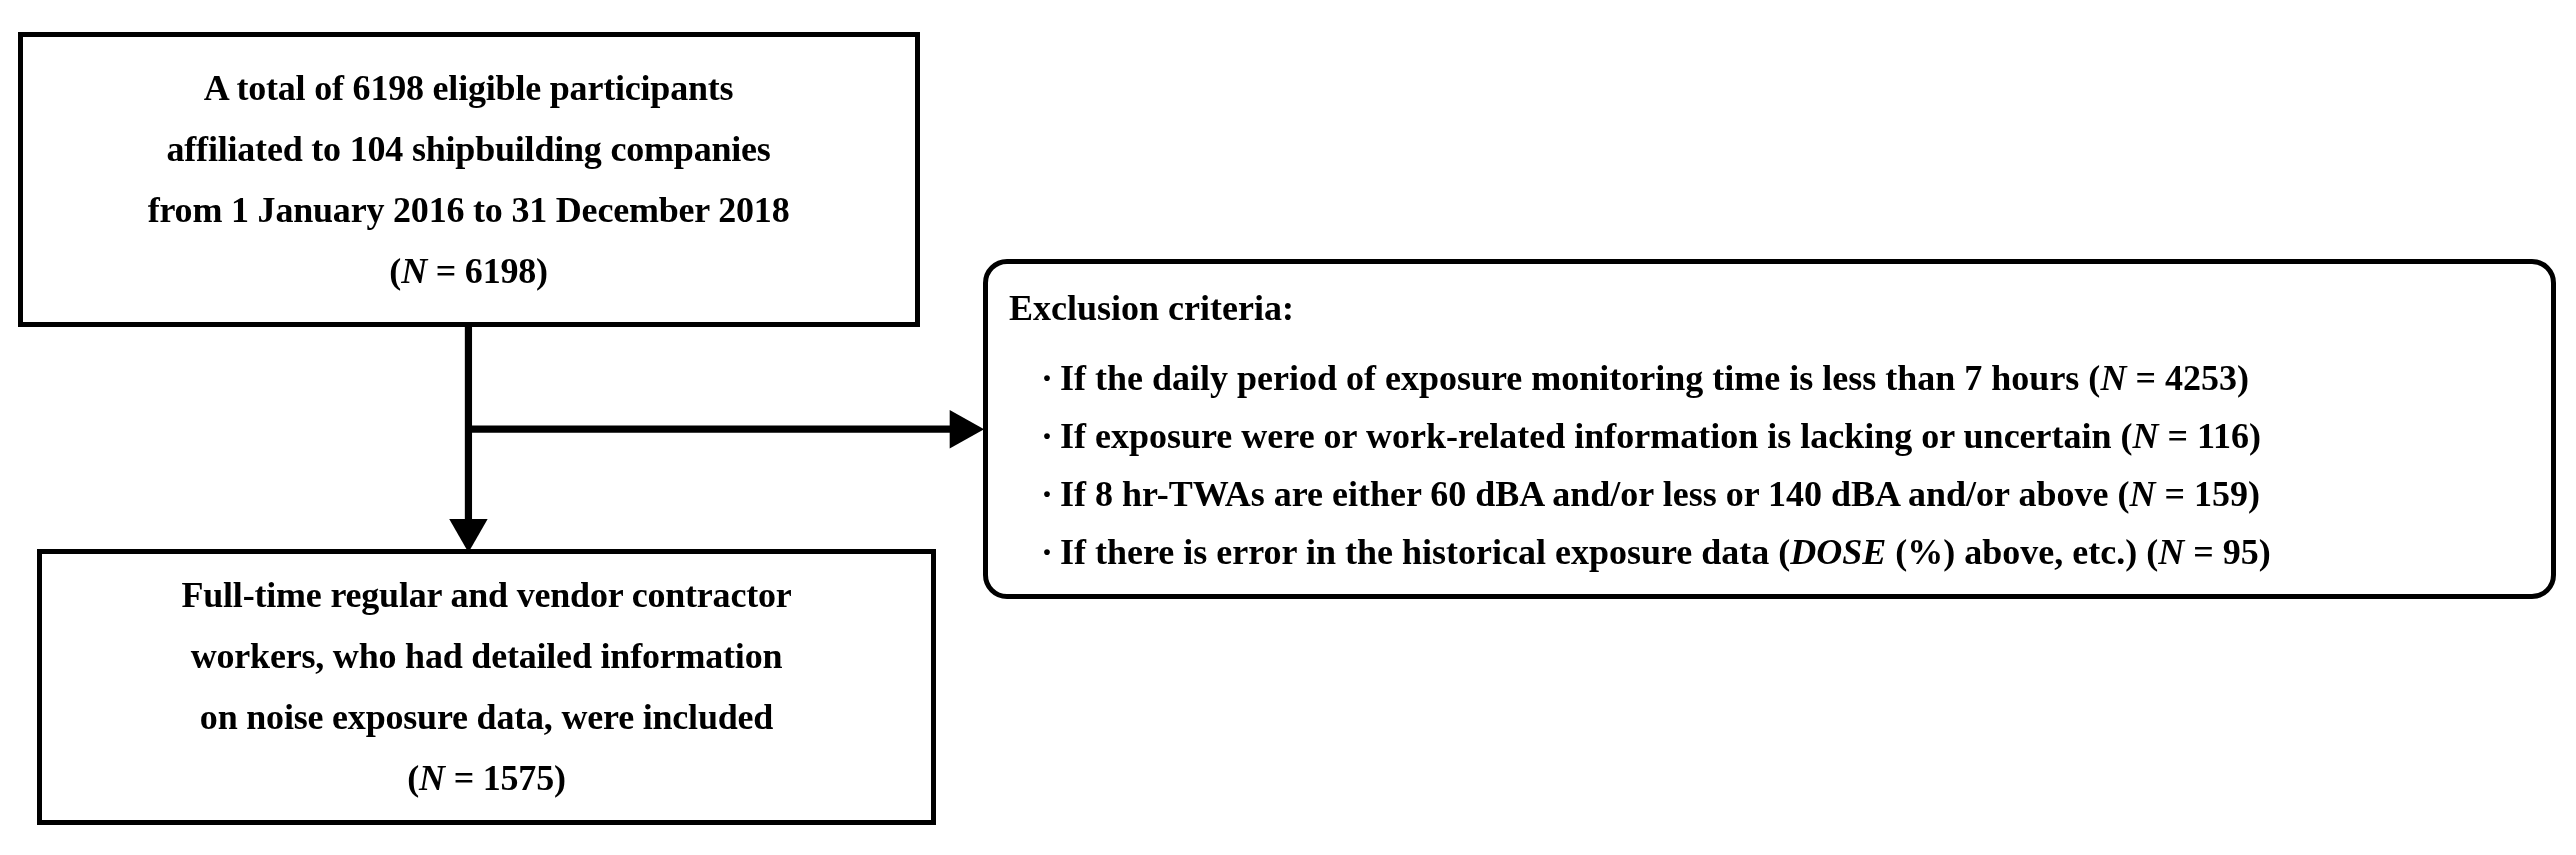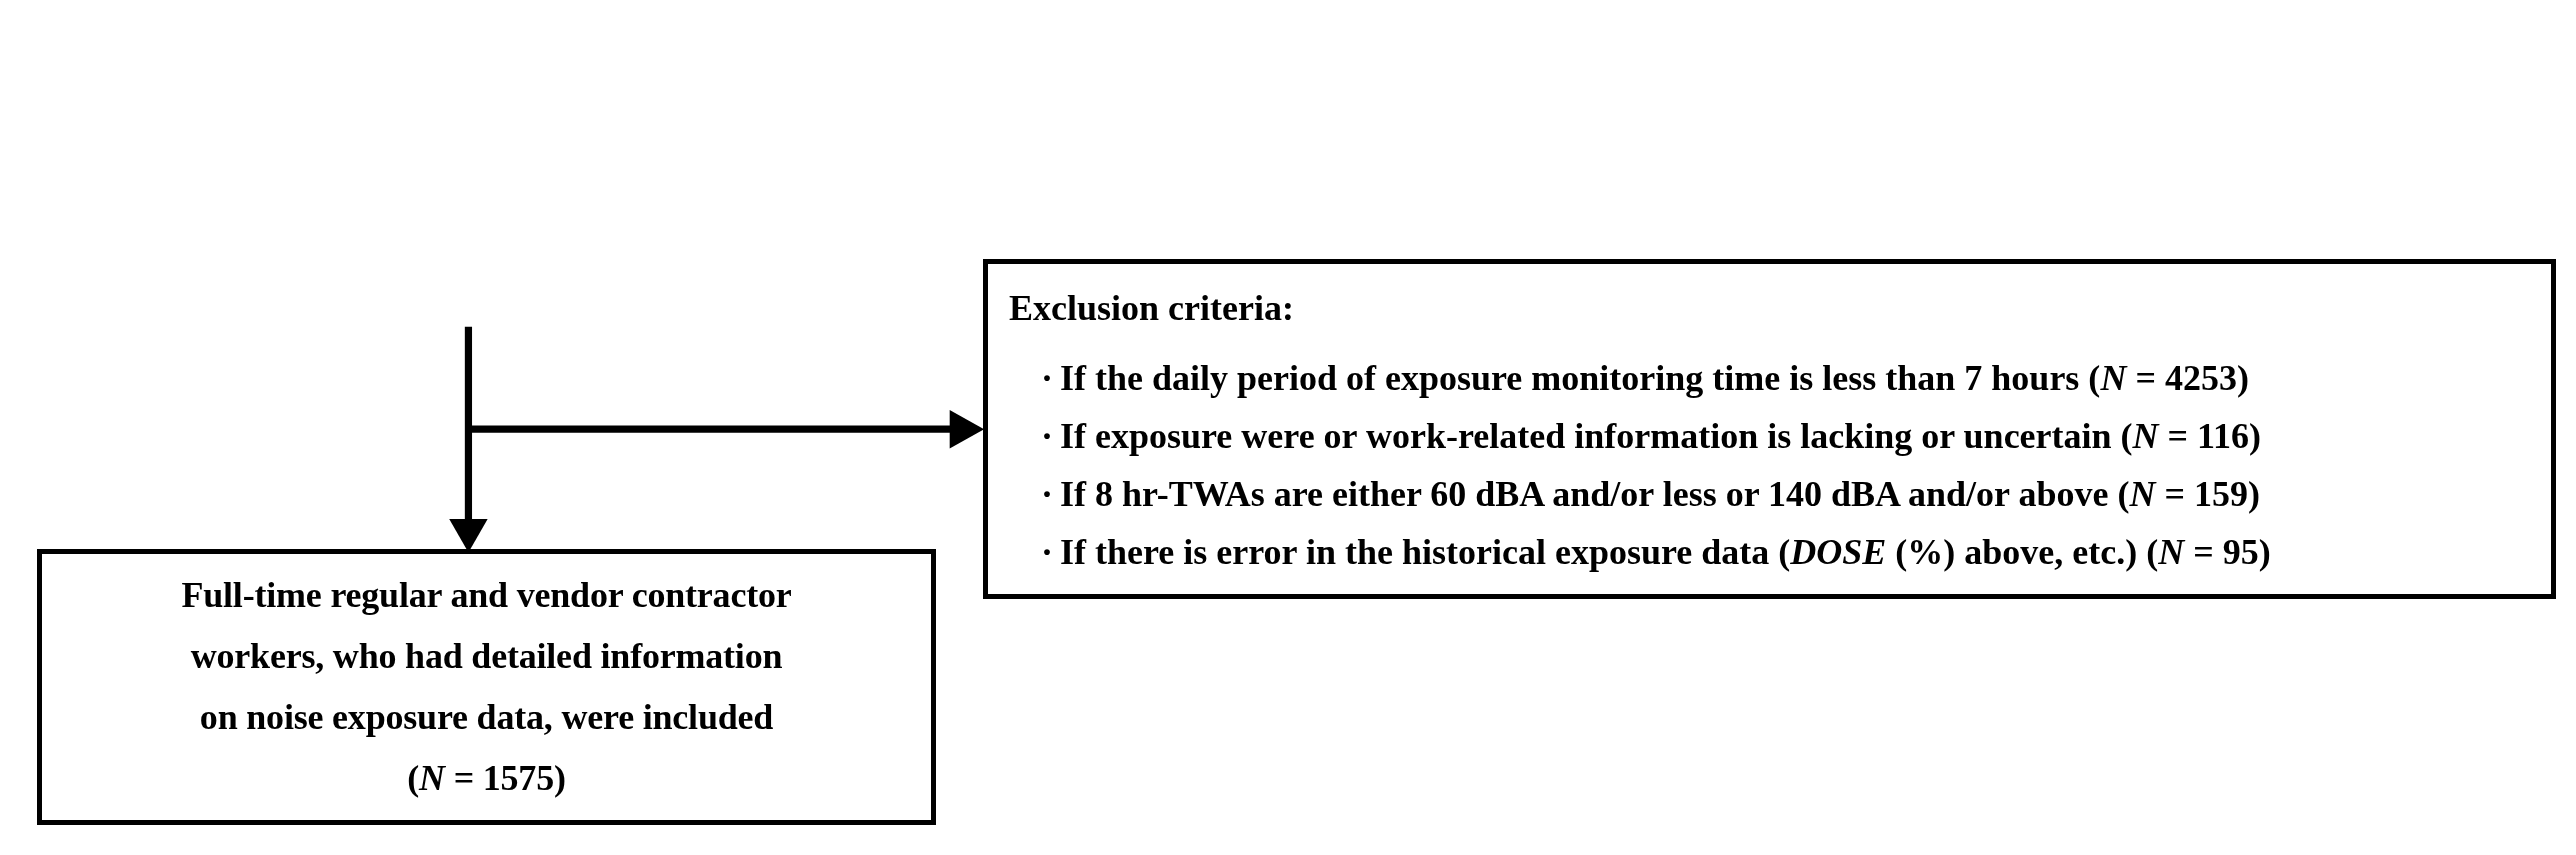--- a/index.html
+++ b/index.html
@@ -55,20 +55,21 @@
 
   .box-exclusion {
     left: 983px;
     top: 259px;
     width: 1573px;
     height: 340px;
     align-items: flex-start;
     text-align: left;
     padding: 19px 21px 16px 21px;
     justify-content: flex-start;
+    border-radius: 24px;
   }
 
   
   .line {
     font-weight: bold;
     font-size: 36px;
     line-height: 61px;
     white-space: nowrap;
     letter-spacing: -0.2px;
   }
@@ -132,20 +133,26 @@
       <line x1="585" y1="408" x2="585" y2="670" stroke="#000000" stroke-width="9"></line>
       <polygon points="585,690 561,648 609,648" fill="#000000"></polygon>
     </g>
 
     <g>
       <line x1="585" y1="536" x2="1200" y2="536" stroke="#000000" stroke-width="9"></line>
       <polygon points="1229,536 1186,512 1186,560" fill="#000000"></polygon>
     </g>
   </svg>
 
+  <div class="node-box box-eligible">
+    <div class="line">A total of 6198 eligible participants</div>
+    <div class="line">affiliated to 104 shipbuilding companies</div>
+    <div class="line">from 1 January 2016 to 31 December 2018</div>
+    <div class="line"><span>(</span><span class="ital">N</span><span> = </span><span>6198</span><span>)</span></div>
+  </div>
 
   <div class="node-box box-exclusion">
     <div class="exclusion-title">Exclusion criteria:</div>
     <div class="criteria-list">
 
       <div class="criteria-item"><span class="bullet">·</span><span>If the daily period of exposure monitoring time is less than 7 hours (</span><span class="ital">N</span><span> = </span><span>4253</span><span>)</span></div>
 
       <div class="criteria-item"><span class="bullet">·</span><span>If exposure were or work-related information is lacking or uncertain (</span><span class="ital">N</span><span> = </span><span>116</span><span>)</span></div>
 
       <div class="criteria-item"><span class="bullet">·</span><span>If 8 hr-TWAs are either 60 dBA and/or less or 140 dBA and/or above (</span><span class="ital">N</span><span> = </span><span>159</span><span>)</span></div>

